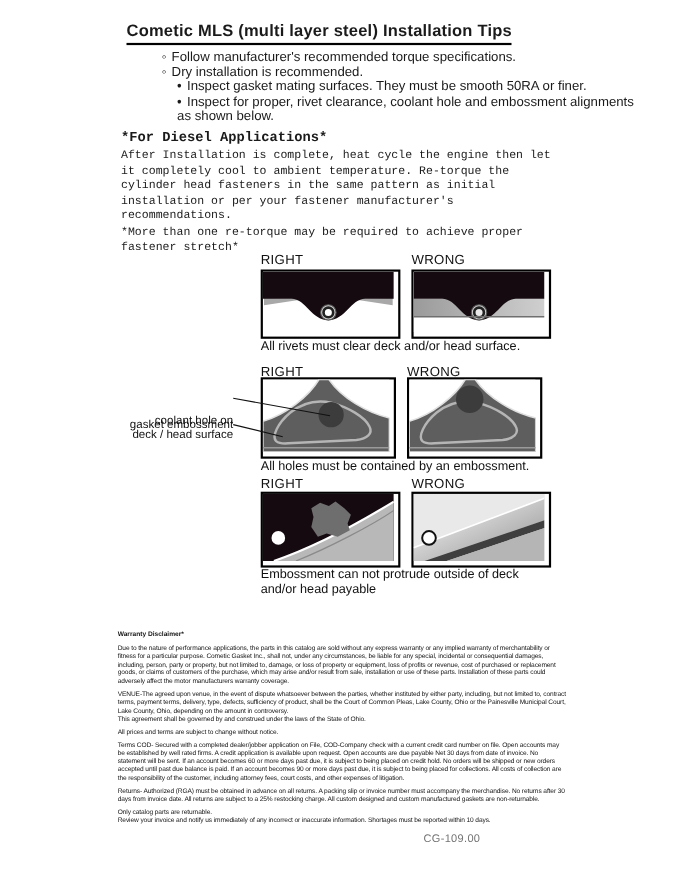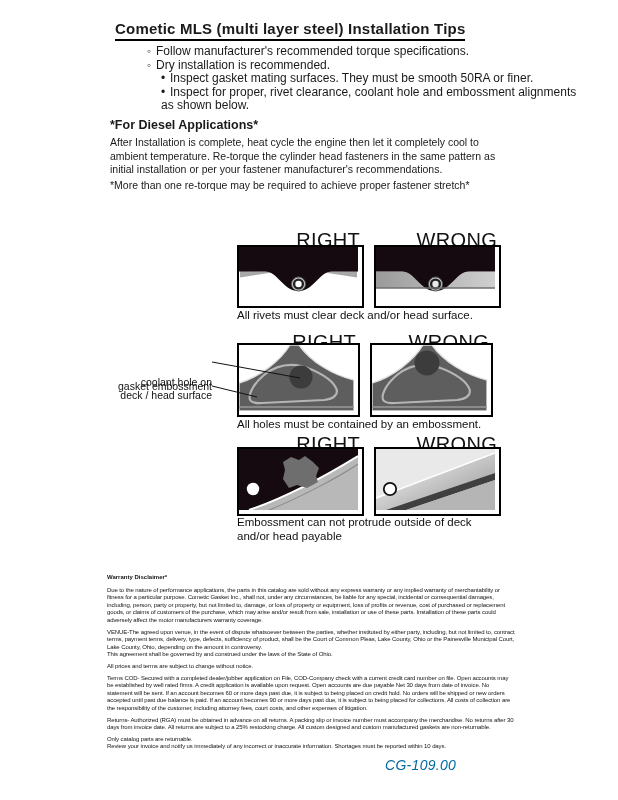--- a/index.html
+++ b/index.html
@@ -6,28 +6,28 @@
   body{width:618px;height:800px;background:#ffffff;font-family:"Liberation Sans",sans-serif;color:#1a1a1a;position:relative;overflow:hidden;}
   .abs{position:absolute;}
   
   .title{left:115px;top:20px;font-size:15px;font-weight:bold;letter-spacing:.2px;border-bottom:2px solid #000;padding-bottom:2px;margin:0;}
   
   .bullets{left:103px;top:45px;width:430px;font-size:12px;line-height:13.5px;margin-left:44px;}
   .b1 .mk{display:inline-block;width:9px;}
   .b2{margin-left:14px;}
   .b2 .mk{display:inline-block;width:9px;}
   
-  .diesel{left:110px;top:118px;width:408px;}
+  .diesel{left:110px;top:118px;width:408px;font-family:Liberation Mono, monospace;}
   .dheading{font-size:12.5px;font-weight:bold;line-height:14px;margin:0;}
   .diesel p{font-size:10.5px;line-height:13.5px;margin:0;}
   .dp1{margin-top:4px !important;}
   .dp2{margin-top:4px !important;}
   .dnote{margin-top:2px !important;}
   
-  .lbl{font-size:20px;letter-spacing:.3px;text-align:right;color:#111;}
+  .lbl{font-size:12px;letter-spacing:.3px;text-align:left;color:#111;}
   .imgbox{border:2px solid #000;background:#fff;line-height:0;}
   .cap{font-size:11.5px;line-height:13.5px;color:#111;}
   .ann{font-size:10.5px;line-height:12.5px;text-align:right;color:#111;}
   
   .r1-lblL{left:237px;top:229px;width:123px;} .r1-lblR{left:374px;top:229px;width:123px;}
   .r1-imgL{left:237px;top:245px;width:123px;height:59px;} .r1-imgR{left:374px;top:245px;width:123px;height:59px;}
   .r1-cap{left:237px;top:309px;width:300px;}
   
   .r2-lblL{left:237px;top:331px;width:119px;} .r2-lblR{left:370px;top:331px;width:119px;}
   .r2-imgL{left:237px;top:343px;width:119px;height:70px;} .r2-imgR{left:370px;top:343px;width:119px;height:70px;}
@@ -37,21 +37,21 @@
   .leader{left:205px;top:348px;width:105px;height:60px;pointer-events:none;}
   
   .r3-lblL{left:237px;top:433px;width:123px;} .r3-lblR{left:374px;top:433px;width:123px;}
   .r3-imgL{left:237px;top:447px;width:123px;height:65px;} .r3-imgR{left:374px;top:447px;width:123px;height:65px;}
   .r3-cap{left:237px;top:516px;width:280px;}
   
   .legal{left:107px;top:574px;width:408px;color:#151515;}
   .fp-h{font-size:6px;font-weight:bold;line-height:7.6px;margin:0 0 5px 0;}
   .fp{font-size:6px;line-height:7.6px;letter-spacing:-.1px;margin:0 0 4px 0;white-space:pre-line;}
   
-  .pcode{left:385px;top:757px;font-size:14px;letter-spacing:.3px;color:#0369a1;font-style:italic;}
+  .pcode{left:385px;top:757px;font-size:10px;letter-spacing:.3px;color:#737373;}
 </style>
 </head>
 <body>
 
 <h1 class="abs title">Cometic MLS (multi layer steel) Installation Tips</h1>
 
 <div class="abs bullets">
   <div class="b1"><span class="mk">◦</span><span>Follow manufacturer's recommended torque specifications.</span></div>
   <div class="b1"><span class="mk">◦</span><span>Dry installation is recommended.</span></div>
   <div class="b2"><span class="mk">•</span><span>Inspect gasket mating surfaces.  They must be smooth 50RA or finer.</span></div>

